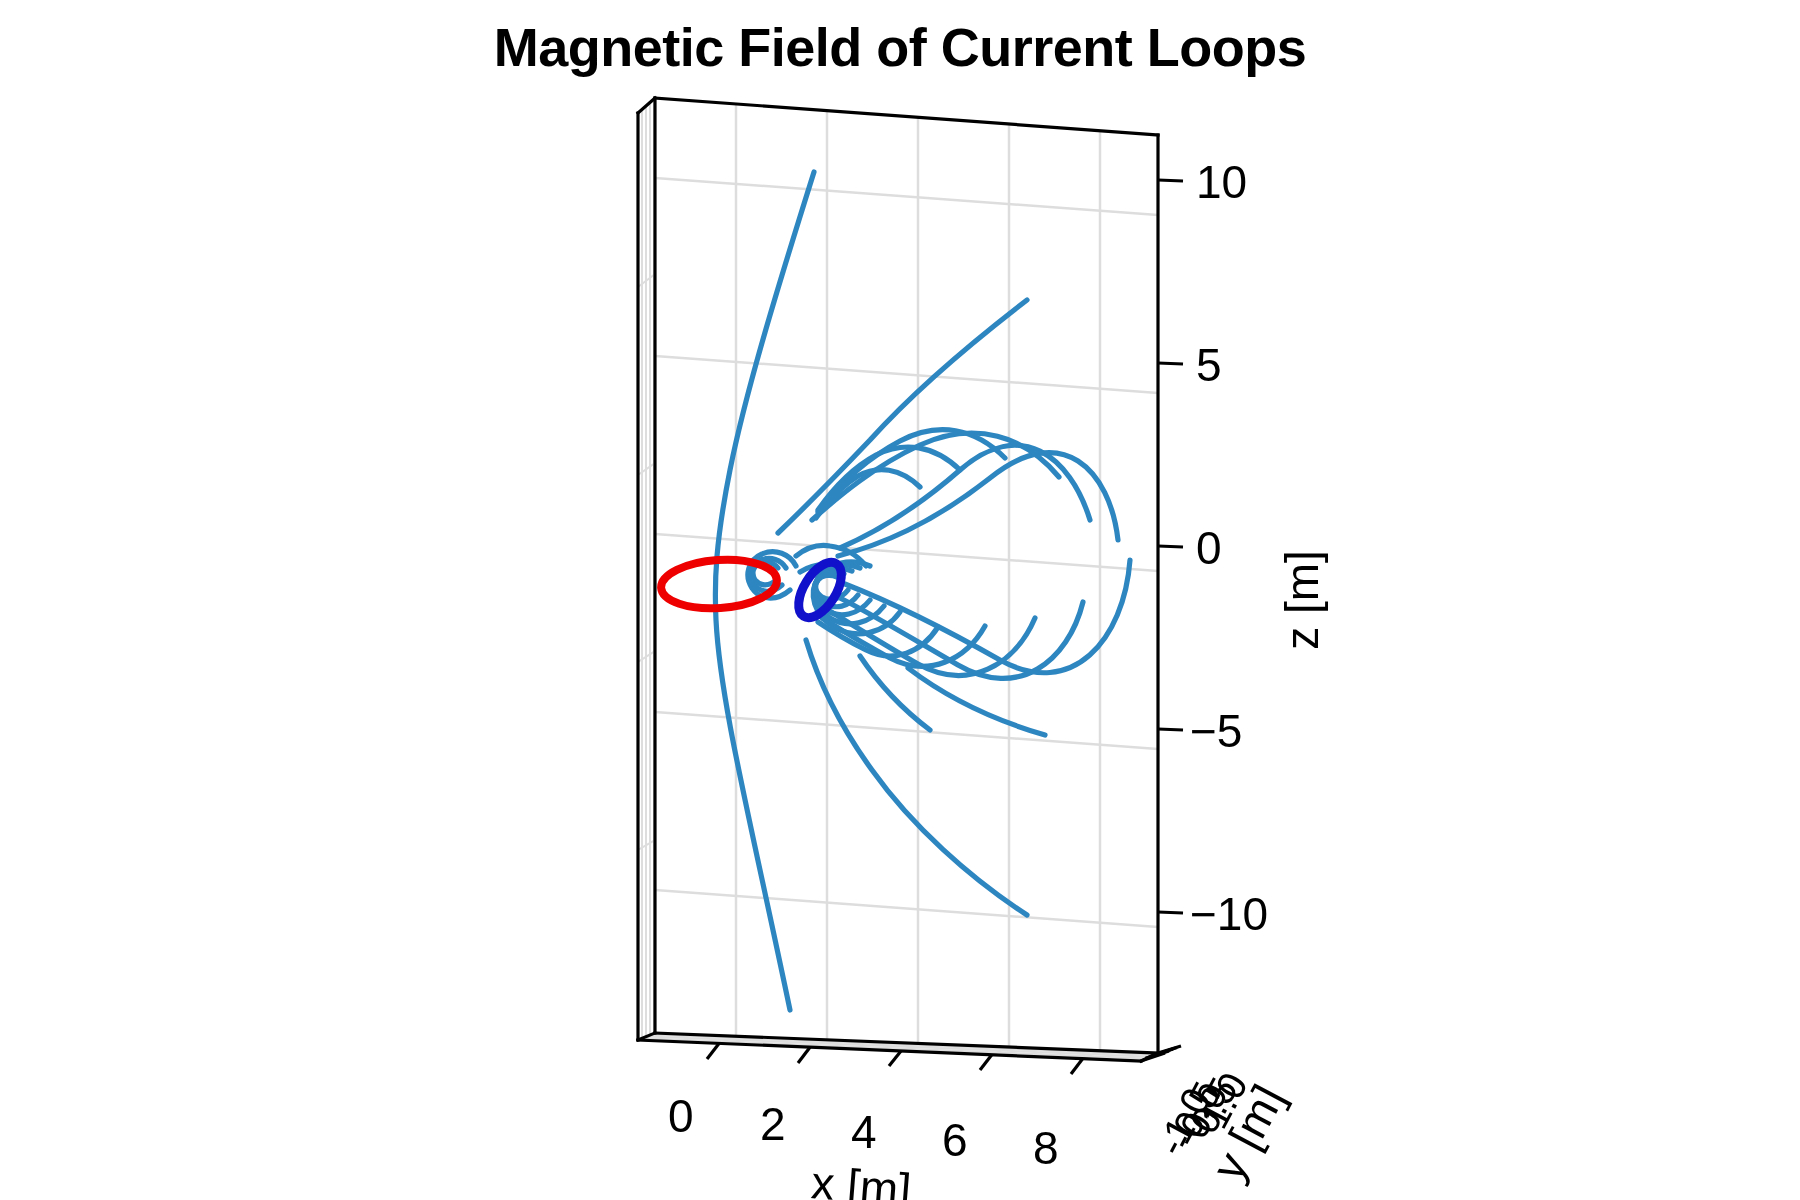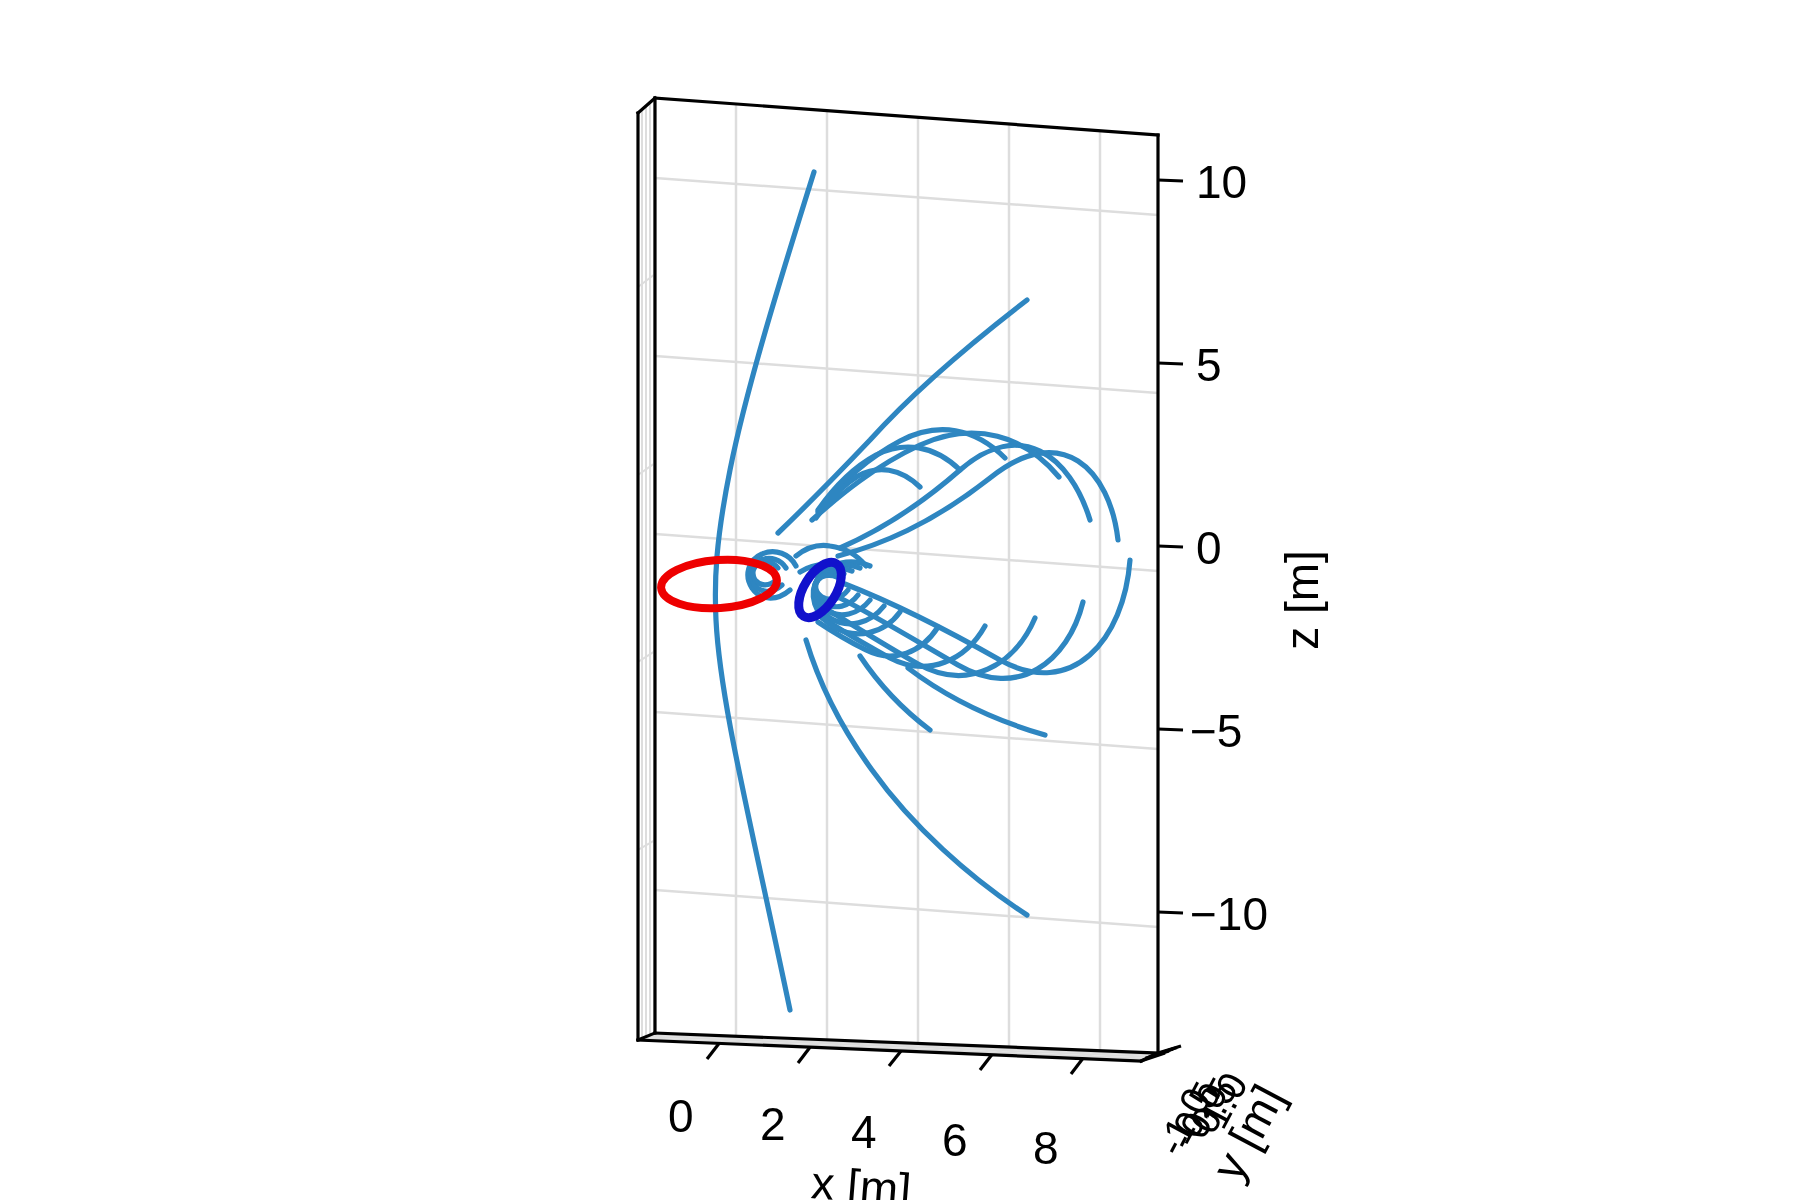--- a/index.html
+++ b/index.html
@@ -57,20 +57,21 @@
     font-family: "Liberation Sans", sans-serif;
     font-size: 40px;
     fill: #000000;
   }
 </style>
 </head>
 <body>
 
 <div id="figure">
 
+  <div id="figure-title">Magnetic Field of Current Loops</div>
 
   <svg id="plot3d" viewBox="0 0 1800 1200">
     <defs>
       <clipPath id="backwall-clip">
         <polygon points="655,98 1158,135 1158,1053 655,1033"></polygon>
       </clipPath>
       <clipPath id="sidewall-clip">
         <polygon points="638,113 655,98 655,1033 638,1040"></polygon>
       </clipPath>
     </defs>

